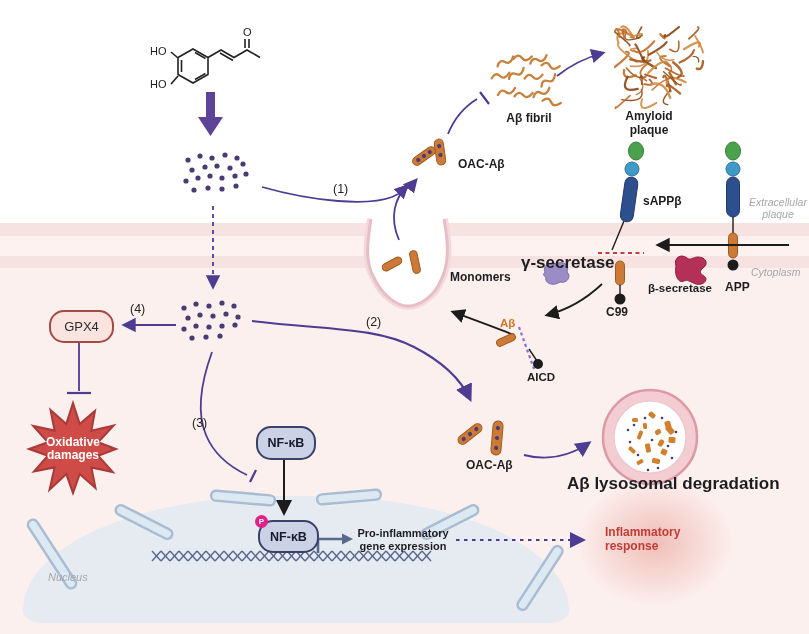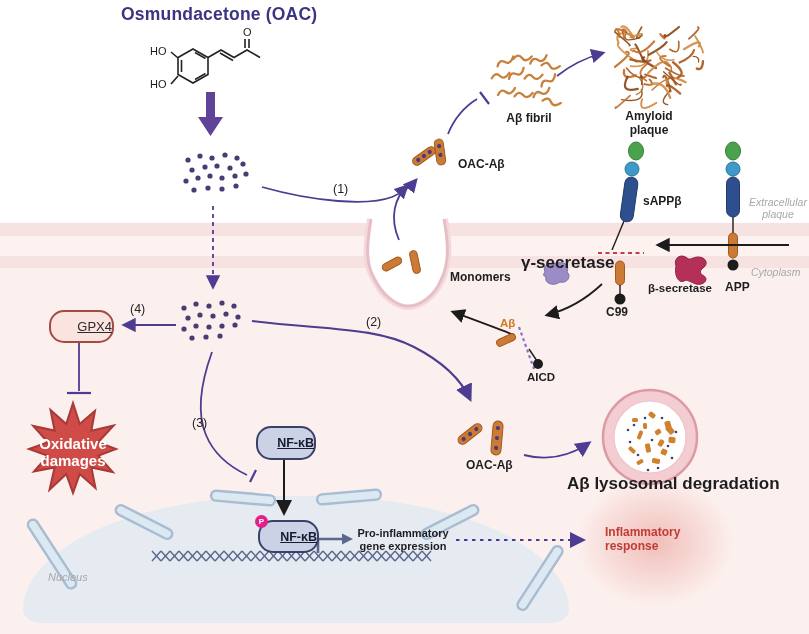--- a/index.html
+++ b/index.html
@@ -16,30 +16,30 @@
         background:radial-gradient(closest-side,rgba(224,120,110,.42),rgba(224,120,110,0) 72%);}
   .art{position:absolute;left:0;top:0;z-index:2;}
   
   .lbl{position:absolute;z-index:3;font-weight:bold;font-size:12px;color:#1d1d20;white-space:nowrap;}
   .ctr{text-align:center;white-space:normal;line-height:1.15;}
   .step{position:absolute;z-index:3;font-size:12.5px;color:#222;font-weight:normal;}
   .muted{font-weight:normal;font-style:italic;color:var(--muted-label);font-size:10.5px;}
   .chem{position:absolute;z-index:3;font-size:11px;color:#1c1c1c;font-weight:normal;}
   .title{position:absolute;left:121px;top:4px;z-index:3;font-size:17.5px;font-weight:bold;
          color:var(--title-text);letter-spacing:.2px;}
-  .pill{position:absolute;z-index:3;display:flex;align-items:center;justify-content:flex-end;
-        border-radius:15px;font-weight:bold;text-decoration:underline;}
+  .pill{position:absolute;z-index:3;display:flex;align-items:center;justify-content:center;
+        border-radius:15px;font-weight:bold;}
   .pill-gpx4{left:49px;top:310px;width:61px;height:29px;background:var(--gpx4-fill);
              border:2px solid var(--gpx4-border);font-size:13px;color:#2a2a2e;font-weight:normal;}
   .pill-nfkb{background:var(--nfkb-fill);border:2px solid var(--nfkb-border);font-size:12.5px;color:#17192e;}
   .p-badge{position:absolute;left:-5px;top:-7px;width:13px;height:13px;border-radius:50%;
            background:var(--phospho-pink);color:#fff;font-size:8px;font-weight:bold;
            display:flex;align-items:center;justify-content:center;}
   .oxid-text{position:absolute;left:37px;top:436px;width:72px;z-index:3;text-align:center;
-             color:#fff;font-size:15px;font-weight:bold;line-height:1.12;}
+             color:#fff;font-size:12px;font-weight:bold;line-height:1.12;}
   .inflam{position:absolute;left:605px;top:525px;width:96px;z-index:3;
           color:var(--inflammatory-red);font-size:12px;font-weight:bold;line-height:1.2;}
   .abeta-lbl{color:var(--abeta-label);font-size:11.5px;}
 </style>
 </head>
 <body>
 
 <div class="canvas">
 
   <div class="mem-strip" style="top:223px;height:13px;"></div>
@@ -416,21 +416,20 @@
           <circle cx="668" cy="446" r="1.3" fill="#4a3b72"></circle>
           <circle cx="638" cy="455" r="1.3" fill="#4a3b72"></circle>
           <circle cx="658" cy="468" r="1.3" fill="#4a3b72"></circle>
           <circle cx="648" cy="470" r="1.3" fill="#4a3b72"></circle>
           <circle cx="634" cy="425" r="1.3" fill="#4a3b72"></circle>
           <circle cx="672" cy="458" r="1.3" fill="#4a3b72"></circle>
         </g>
       </g>
   </svg>
 
-  <div class="title">Osmundacetone (OAC)</div>
   <div class="chem" style="left:150px;top:45px;">HO</div>
   <div class="chem" style="left:150px;top:78px;">HO</div>
   <div class="chem" style="left:243px;top:26px;">O</div>
 
   <div class="lbl ctr" style="left:490px;top:112px;width:78px;">Aβ fibril</div>
   <div class="lbl ctr" style="left:617px;top:110px;width:64px;">Amyloid plaque</div>
   <div class="lbl" style="left:458px;top:157px;">OAC-Aβ</div>
   <div class="lbl ctr muted" style="left:746px;top:196px;width:64px;">Extracellular plaque</div>
   <div class="lbl" style="left:450px;top:270px;">Monomers</div>
   <div class="lbl" style="left:643px;top:194px;">sAPPβ</div>

